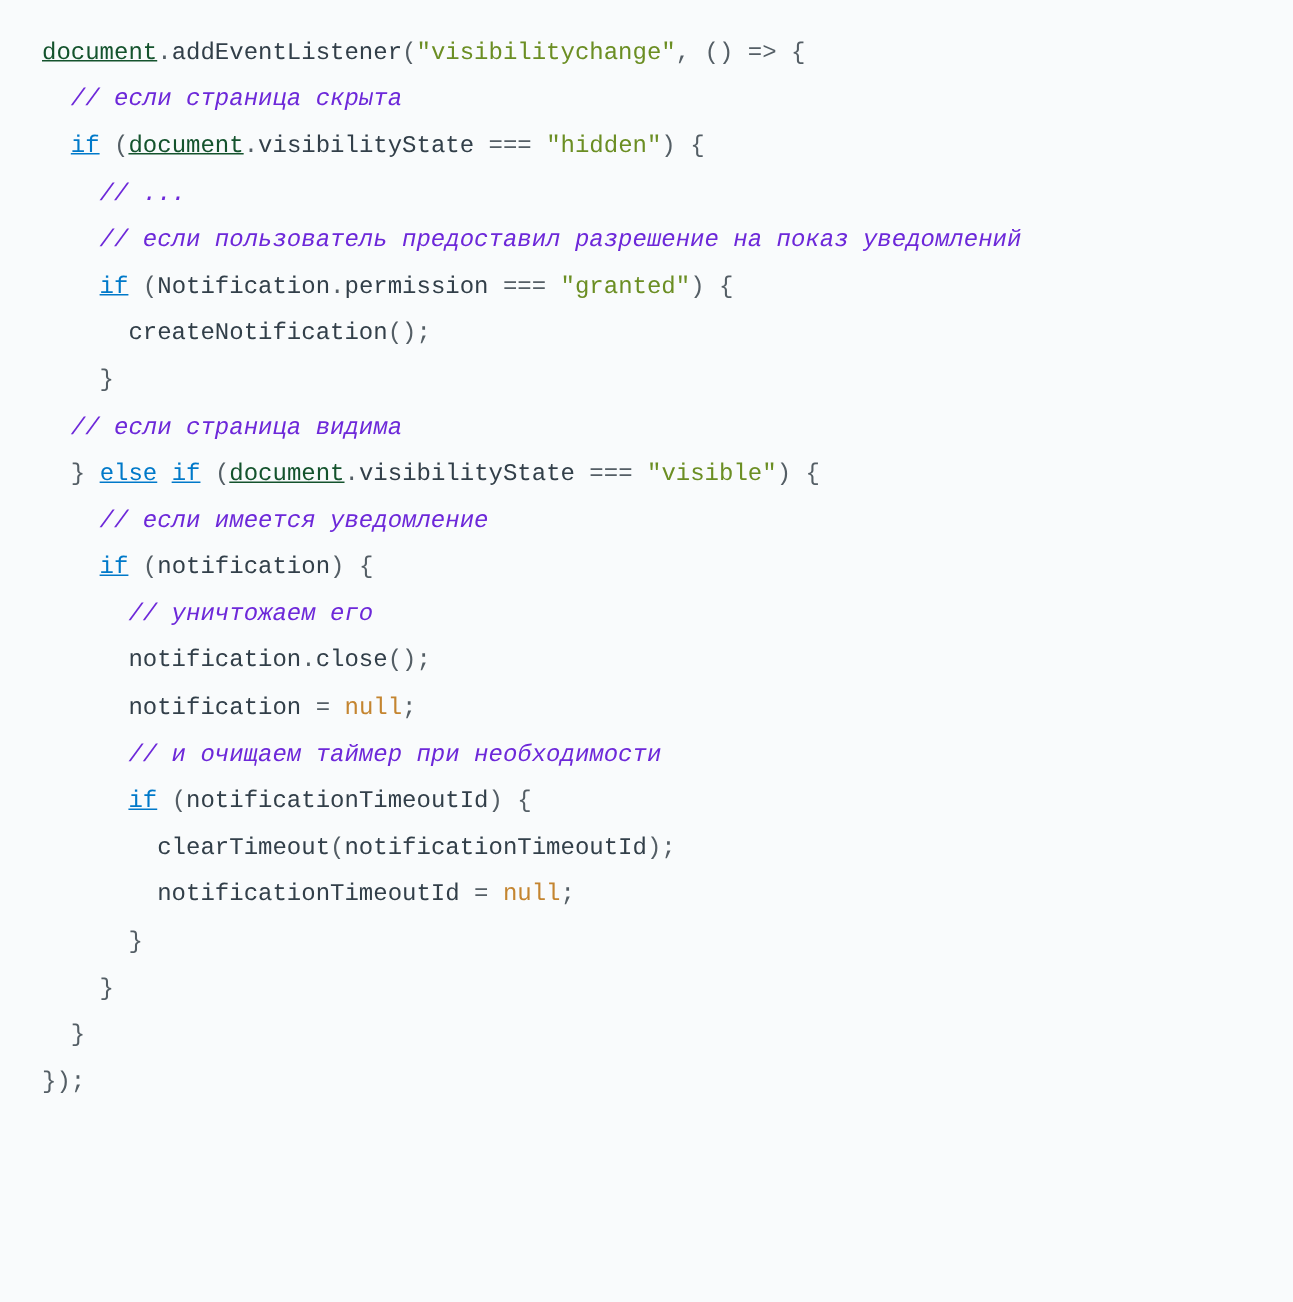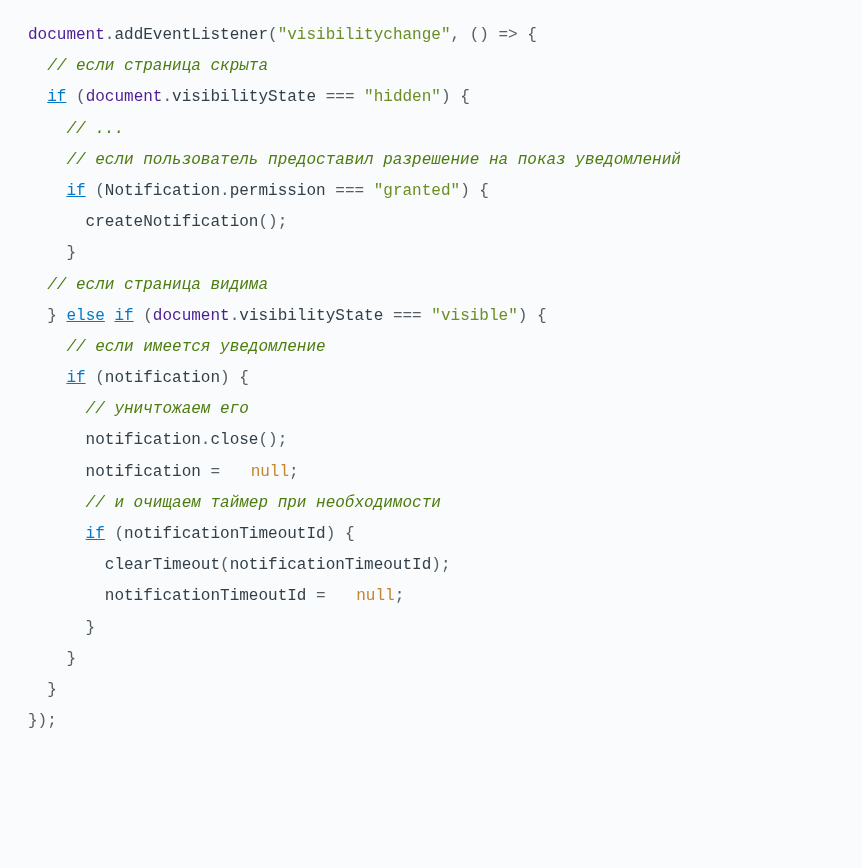--- a/index.html
+++ b/index.html
@@ -12,24 +12,24 @@
       font-family: Consolas, Monaco, 'Courier New', monospace;
       font-size: 16px;
       line-height: 1.95;
       padding: 20px 28px;
       color: #323f49;
     }
     .code-block {
       white-space: pre;
     }
     .kw-blue { color: #0079c9; text-decoration: underline; }
-    .identifier { color: #4c1d95; }
+    .identifier { color: #14532d; text-decoration: underline; }
     .string { color: #6b8e23; }
-    .comment { color: #4d7c0f; font-style: italic; }
+    .comment { color: #6d28d9; font-style: italic; }
     .paren { color: #545e65; }
     .punct { color: #545e65; }
     .text { color: #323f49; font-family: Liberation Mono, monospace; }
-    .null { color: #c48530; margin-left: 21px; }
+    .null { color: #c48530; }
   </style>
 </head>
 <body>
 
 <div class="code-block" id="code-container"><div><span class="identifier">document</span><span class="punct">.</span><span class="text">addEventListener</span><span class="paren">(</span><span class="string">"visibilitychange"</span><span class="punct">, </span><span class="paren">()</span><span class="text"> </span><span class="punct">=&gt;</span><span class="text"> </span><span class="paren">{</span></div><div>  <span class="comment">// если страница скрыта</span></div><div>  <span class="kw-blue">if</span><span class="text"> </span><span class="paren">(</span><span class="identifier">document</span><span class="punct">.</span><span class="text">visibilityState </span><span class="punct">===</span><span class="text"> </span><span class="string">"hidden"</span><span class="paren">)</span><span class="text"> </span><span class="paren">{</span></div><div>    <span class="comment">// ...</span></div><div><span class="text"></span></div><div>    <span class="comment">// если пользователь предоставил разрешение на показ уведомлений</span></div><div>    <span class="kw-blue">if</span><span class="text"> </span><span class="paren">(</span><span class="text">Notification</span><span class="punct">.</span><span class="text">permission </span><span class="punct">===</span><span class="text"> </span><span class="string">"granted"</span><span class="paren">)</span><span class="text"> </span><span class="paren">{</span></div><div>      <span class="text">createNotification</span><span class="paren">()</span><span class="punct">;</span></div><div>    <span class="paren">}</span></div><div>  <span class="comment">// если страница видима</span></div><div>  <span class="paren">}</span><span class="text"> </span><span class="kw-blue">else</span><span class="text"> </span><span class="kw-blue">if</span><span class="text"> </span><span class="paren">(</span><span class="identifier">document</span><span class="punct">.</span><span class="text">visibilityState </span><span class="punct">===</span><span class="text"> </span><span class="string">"visible"</span><span class="paren">)</span><span class="text"> </span><span class="paren">{</span></div><div>    <span class="comment">// если имеется уведомление</span></div><div>    <span class="kw-blue">if</span><span class="text"> </span><span class="paren">(</span><span class="text">notification</span><span class="paren">)</span><span class="text"> </span><span class="paren">{</span></div><div>      <span class="comment">// уничтожаем его</span></div><div>      <span class="text">notification</span><span class="punct">.</span><span class="text">close</span><span class="paren">()</span><span class="punct">;</span></div><div>      <span class="text">notification </span><span class="punct">=</span><span class="text"> </span><span class="null">null</span><span class="punct">;</span></div><div>      <span class="comment">// и очищаем таймер при необходимости</span></div><div>      <span class="kw-blue">if</span><span class="text"> </span><span class="paren">(</span><span class="text">notificationTimeoutId</span><span class="paren">)</span><span class="text"> </span><span class="paren">{</span></div><div>        <span class="text">clearTimeout</span><span class="paren">(</span><span class="text">notificationTimeoutId</span><span class="paren">)</span><span class="punct">;</span></div><div>        <span class="text">notificationTimeoutId </span><span class="punct">=</span><span class="text"> </span><span class="null">null</span><span class="punct">;</span></div><div>      <span class="paren">}</span></div><div>    <span class="paren">}</span></div><div>  <span class="paren">}</span></div><div><span class="paren">})</span><span class="punct">;</span></div></div>
 
 </body></html>

